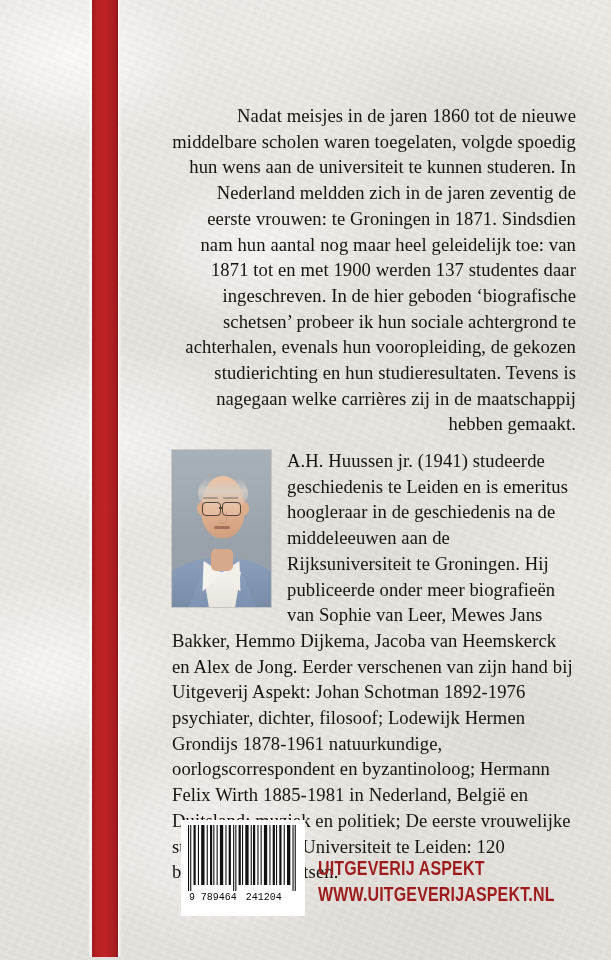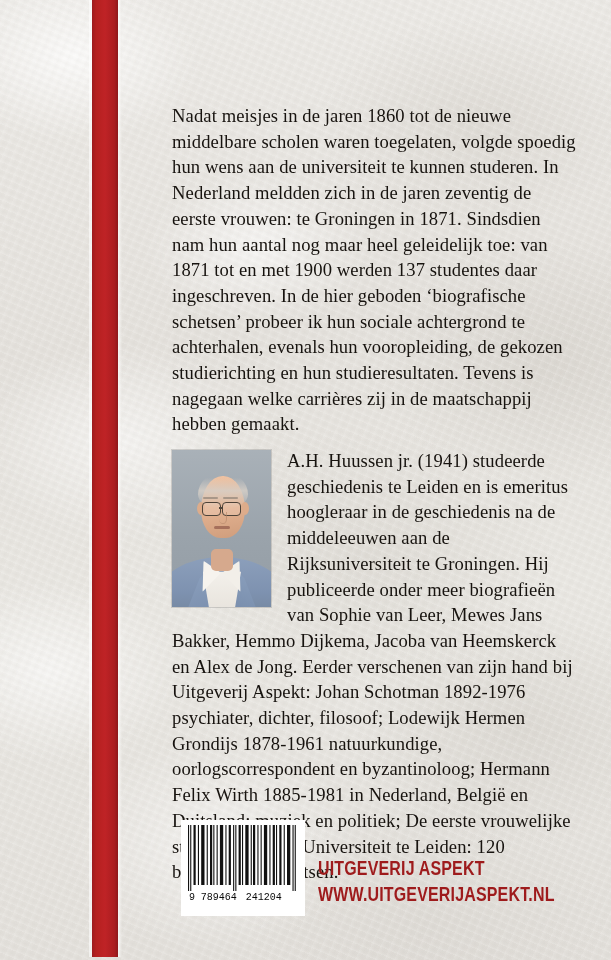--- a/index.html
+++ b/index.html
@@ -75,21 +75,21 @@
   .copy-col {
     position: absolute;
     left: 172px;
     width: 404px;
   }
   .blurb {
     top: 103px;
     font-size: 18.6px;
     line-height: 25.7px;
     color: #17130f;
-    text-align: left;
+    text-align: right;
     letter-spacing: 0.1px;
   }
   .blurb p { margin: 0; }
 
   
   .author-block {
     top: 448px;
     font-size: 18.6px;
     line-height: 25.7px;
     color: #17130f;

